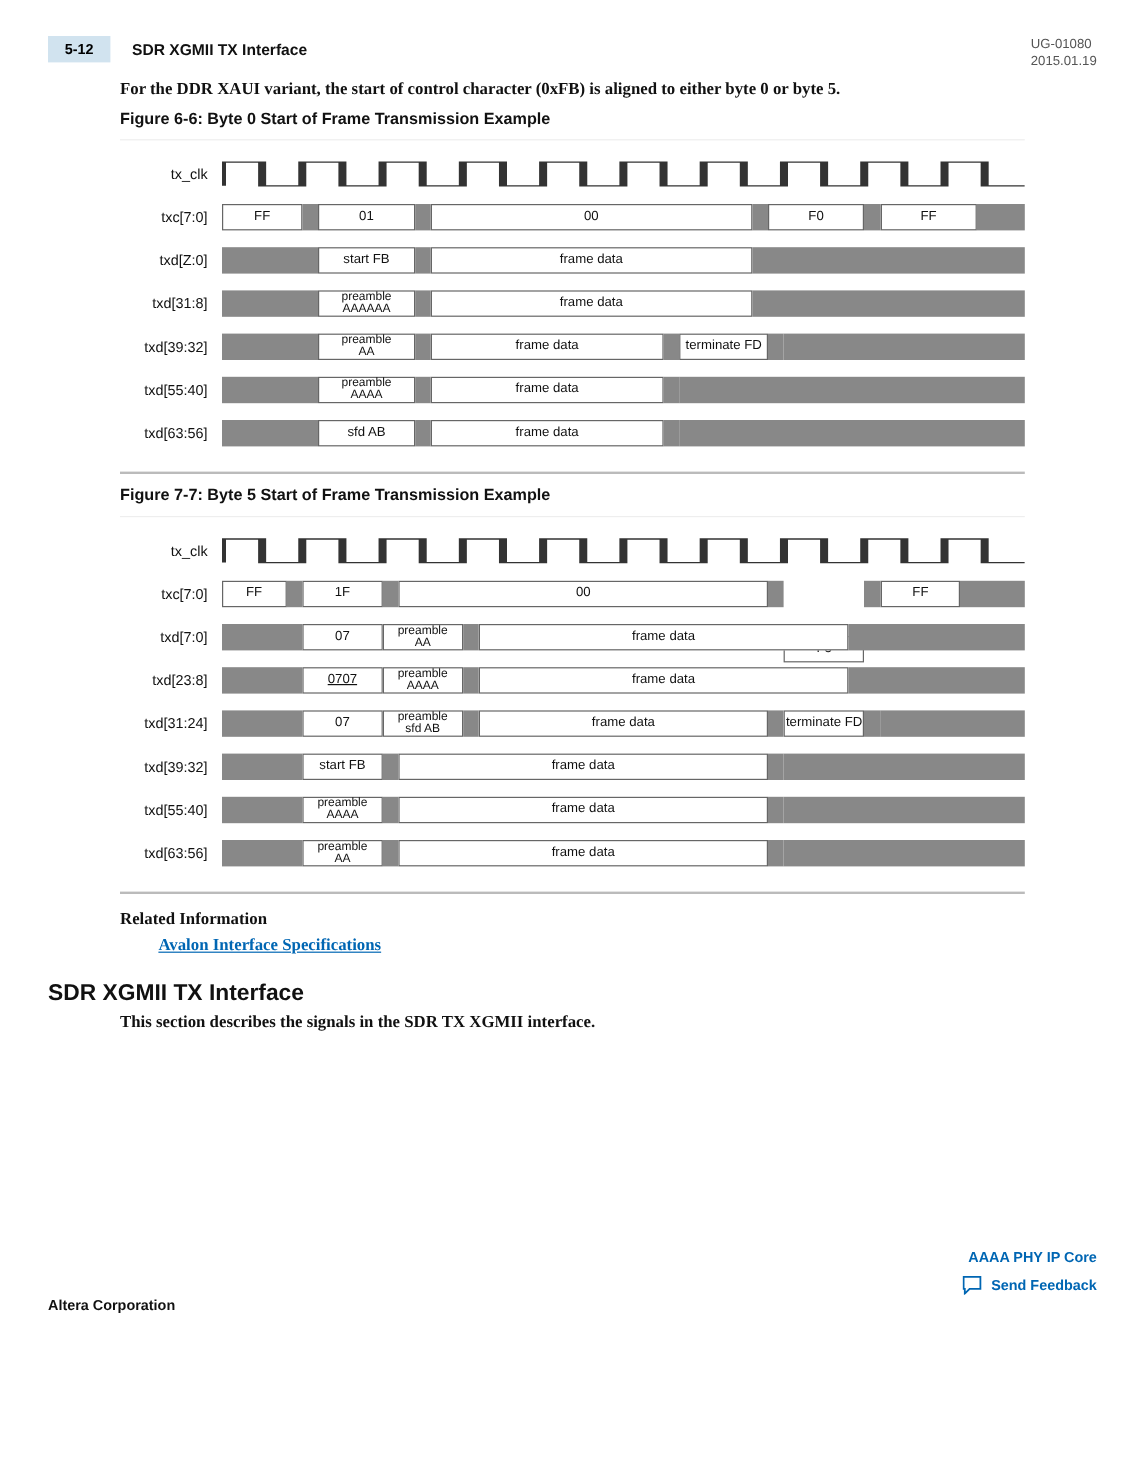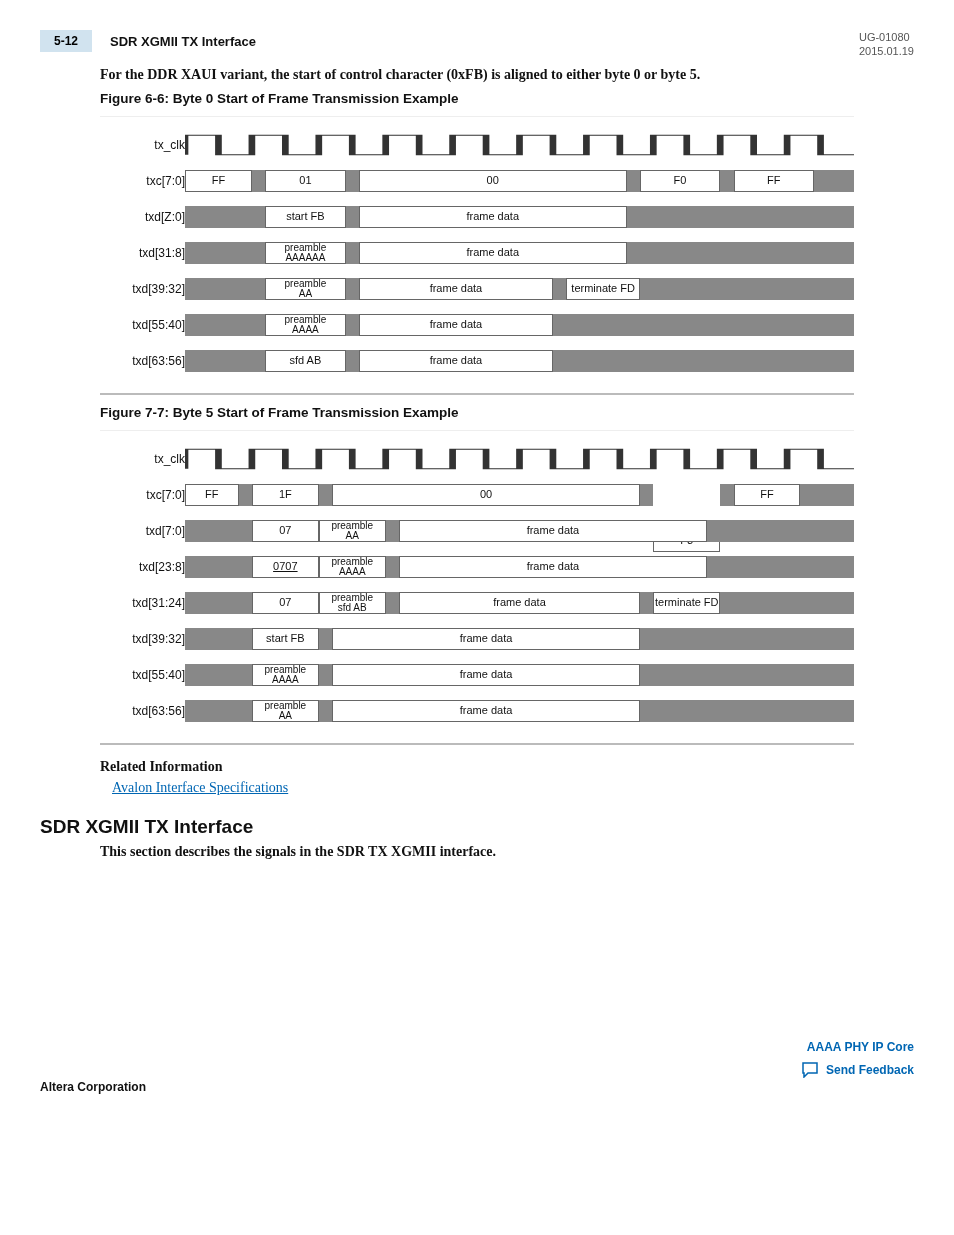--- a/index.html
+++ b/index.html
@@ -6,34 +6,34 @@
   body { font-family: Arial, Helvetica, sans-serif; background: #fff; color: #111; width: 954px; margin: 0 auto; padding: 30px 40px; font-size: 14px; }
   .header { display: flex; justify-content: space-between; align-items: flex-start; margin-bottom: 8px; }
   .header-left { display: flex; align-items: center; gap: 18px; }
   .page-num-box { background: #d1e3ef; color: #000; font-weight: bold; padding: 4px 14px; font-size: 12px; }
   .header-title { font-weight: bold; font-size: 13px; }
   .header-right { text-align: left; font-size: 11px; color: #555; line-height: 1.3; }
   .body-text { margin: 6px 0 6px 60px; font-family: Georgia, serif; font-size: 14px; font-weight: bold; }
   .figure-title { font-weight: bold; font-size: 13.5px; margin: 8px 0 10px 60px; }
   .diagram-wrap { margin: 0 60px 10px 60px; border-bottom: 2px solid #bbb; border-top: 1px solid #eee; padding: 10px 0 14px 0; }
   .diagram-row { display: flex; align-items: center; height: 36px; }
-  .sig-label { width: 85px; text-align: right; font-size: 12px; padding-right: 0; }
+  .sig-label { width: 85px; text-align: right; font-size: 12px; padding-right: 12px; }
   .lane { position: relative; flex: 1; height: 22px; }
   .clock-row .lane { display:flex; align-items:center; }
   .clock-row svg { width: 100%; height: 24px; }
 
   .seg { position: absolute; top: 0; height: 22px; display:flex; align-items:center; justify-content:center; font-size: 11px; line-height:1; }
   .seg-text { text-align:center; white-space:pre-line; }
   .seg-box { background:#fff; border:1px solid #666; }
   .seg-gray { background:#888; }
   .seg-stub { background:#888; }
   .seg-twoline .seg-text { font-size:10px; line-height:1; }
 
   .related-title { font-weight: bold; font-family: Georgia, serif; margin: 14px 0 4px 60px; font-size: 14px; }
-  .related-link { color: #0066b3; font-weight: normal; font-family: Georgia, serif; margin-left: 72px; font-size: 14px; }
+  .related-link { color: #0066b3; font-weight: bold; font-family: Georgia, serif; margin-left: 92px; font-size: 14px; }
   .section-h { font-weight: bold; font-size: 19px; margin: 20px 0 4px 0; }
   .footer { display:flex; justify-content:space-between; align-items:flex-start; margin-top: 180px; font-size: 12px; }
   .footer-left { font-weight: bold; margin-top: 40px; }
   .footer-right { text-align:right; }
   .footer-right a { color:#0066b3; font-weight:bold; text-decoration:none; }
   .feedback { display:flex; align-items:center; gap:6px; justify-content:flex-end; margin-top:8px; color:#0066b3; font-weight:bold; }
 </style>
 </head>
 <body>
 

